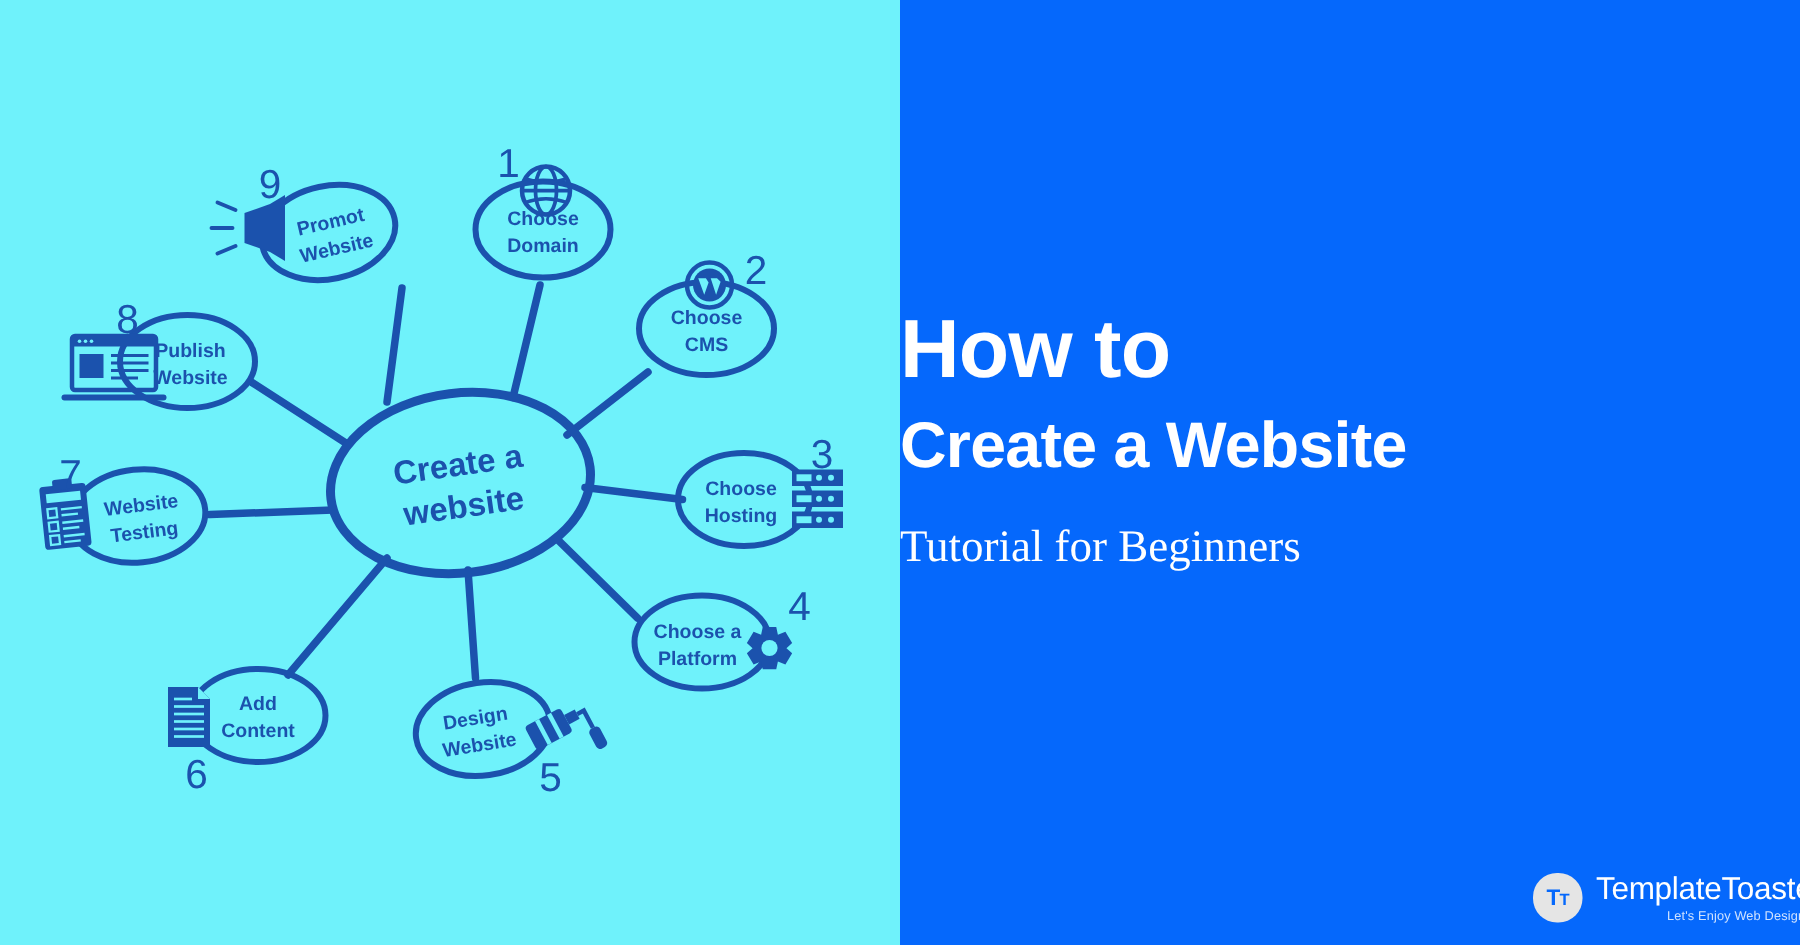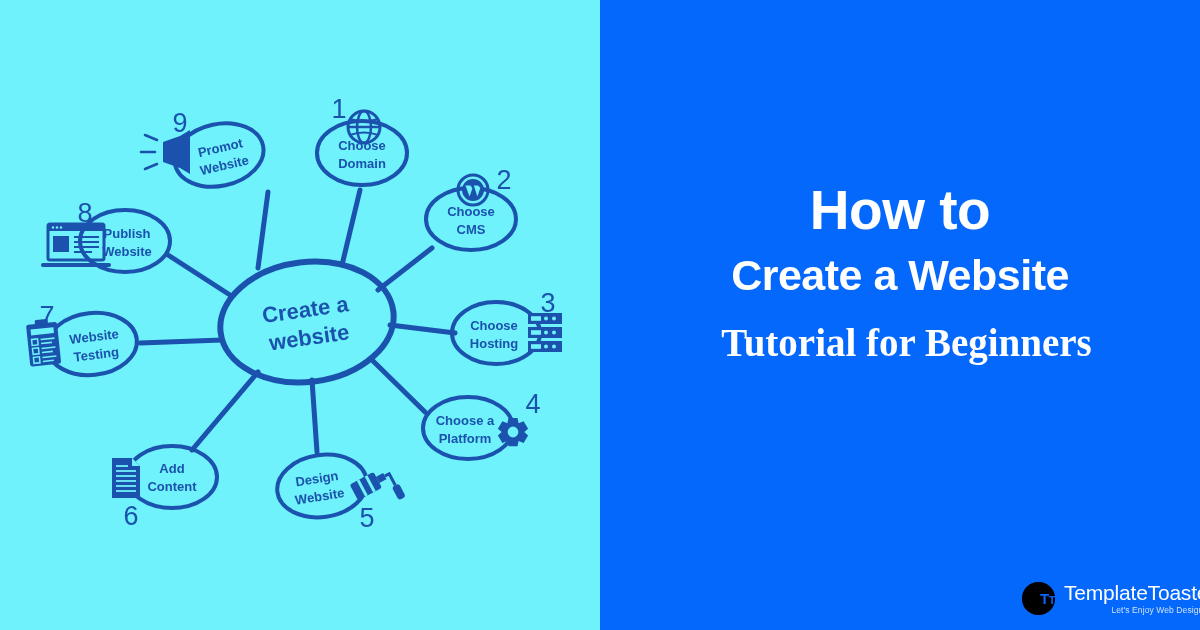--- a/index.html
+++ b/index.html
@@ -25,61 +25,59 @@
     width: 600px; height: 630px;
     background: #0568fc;
   }
   #diagram-svg {
     position: absolute;
     left: 0; top: 0;
     width: 600px; height: 630px;
   }
   .title-block {
     position: absolute;
-    left: 600px; top: 178px;
+    left: 600px; top: 200px;
     width: 600px;
-    text-align: center;
     color: #ffffff;
   }
   .title-line-1 {
     font-family: "Liberation Sans", sans-serif;
     font-weight: bold;
     font-size: 55px;
     line-height: 64px;
     letter-spacing: -0.5px;
   }
   .title-line-2 {
     font-family: "Liberation Sans", sans-serif;
     font-weight: bold;
     font-size: 43px;
     line-height: 66px;
     letter-spacing: -0.5px;
   }
   .title-line-3 {
     font-family: "Liberation Serif", serif;
-    font-weight: bold;
-    font-size: 39px;
+    font-weight: normal;
+    font-size: 30px;
     line-height: 58px;
     margin-top: 6px;
-    margin-left: 13px;
   }
   .logo-block {
     position: absolute;
     left: 1022px; top: 582px;
     display: flex;
     align-items: center;
     gap: 9px;
   }
   .logo-mark {
     width: 33px; height: 33px;
-    background: #000000;
+    background: #e5e5e5;
     border-radius: 16px;
     display: flex;
     align-items: center;
-    justify-content: flex-end;
+    justify-content: center;
   }
   .logo-mark-text {
     color: #0568fc;
     font-family: "Liberation Sans", sans-serif;
     font-weight: bold;
     font-size: 15px;
     letter-spacing: -0.5px;
     line-height: 1;
   }
   .logo-mark-text .small { font-size: 11px; }

